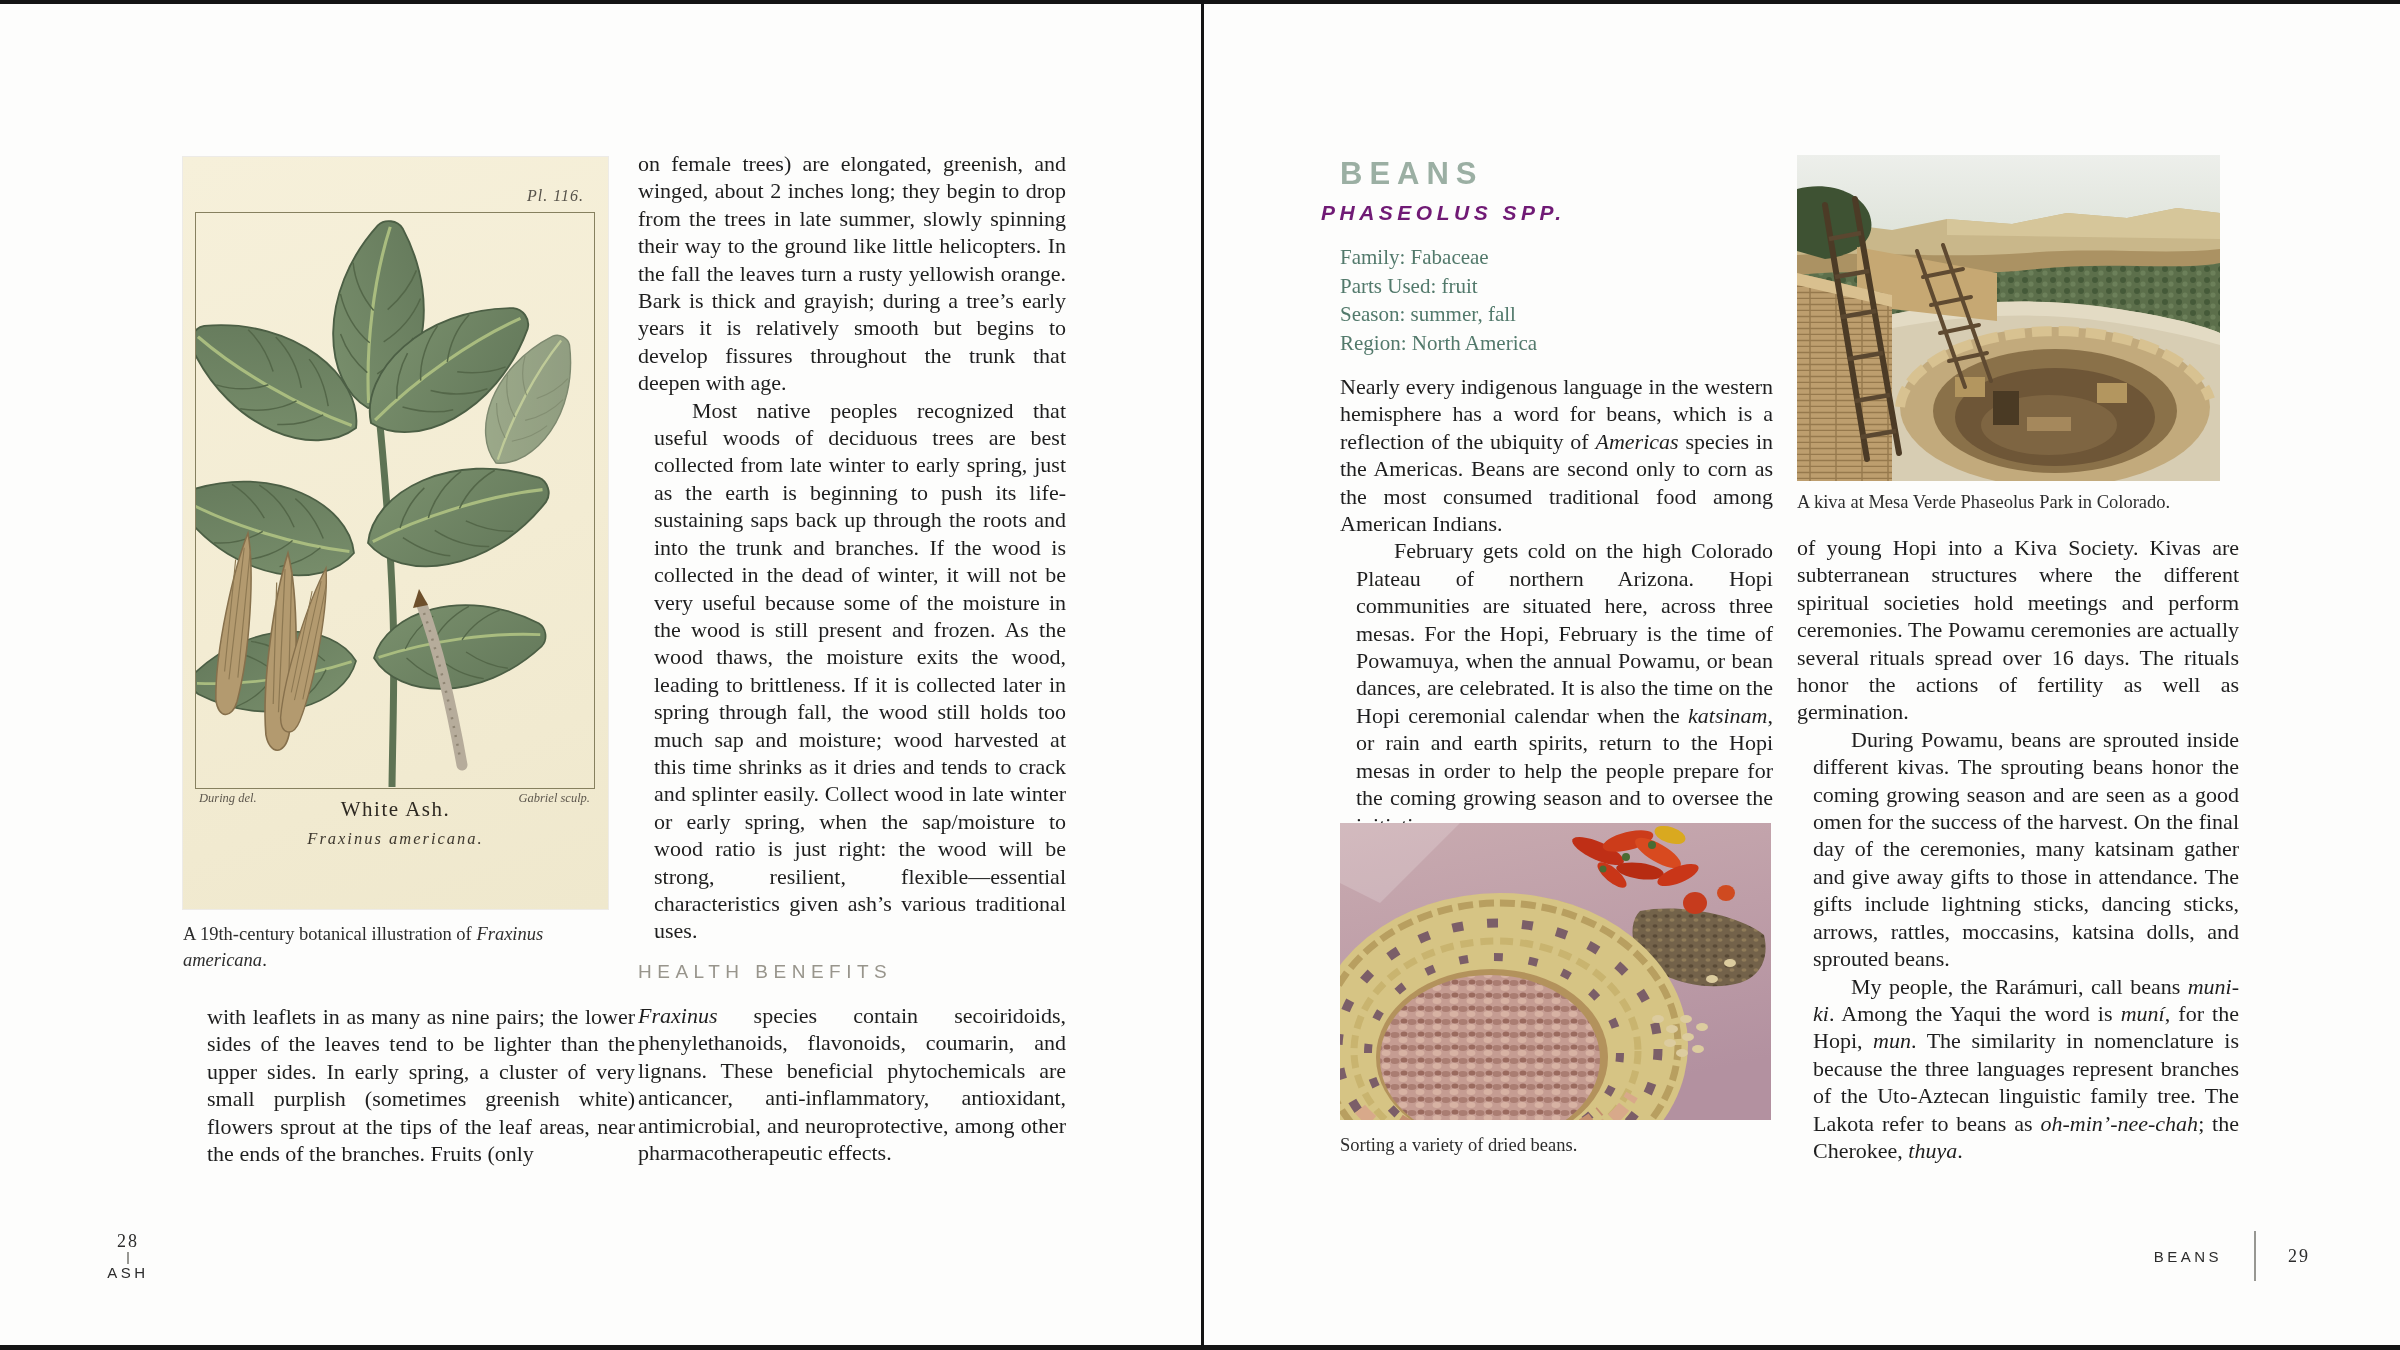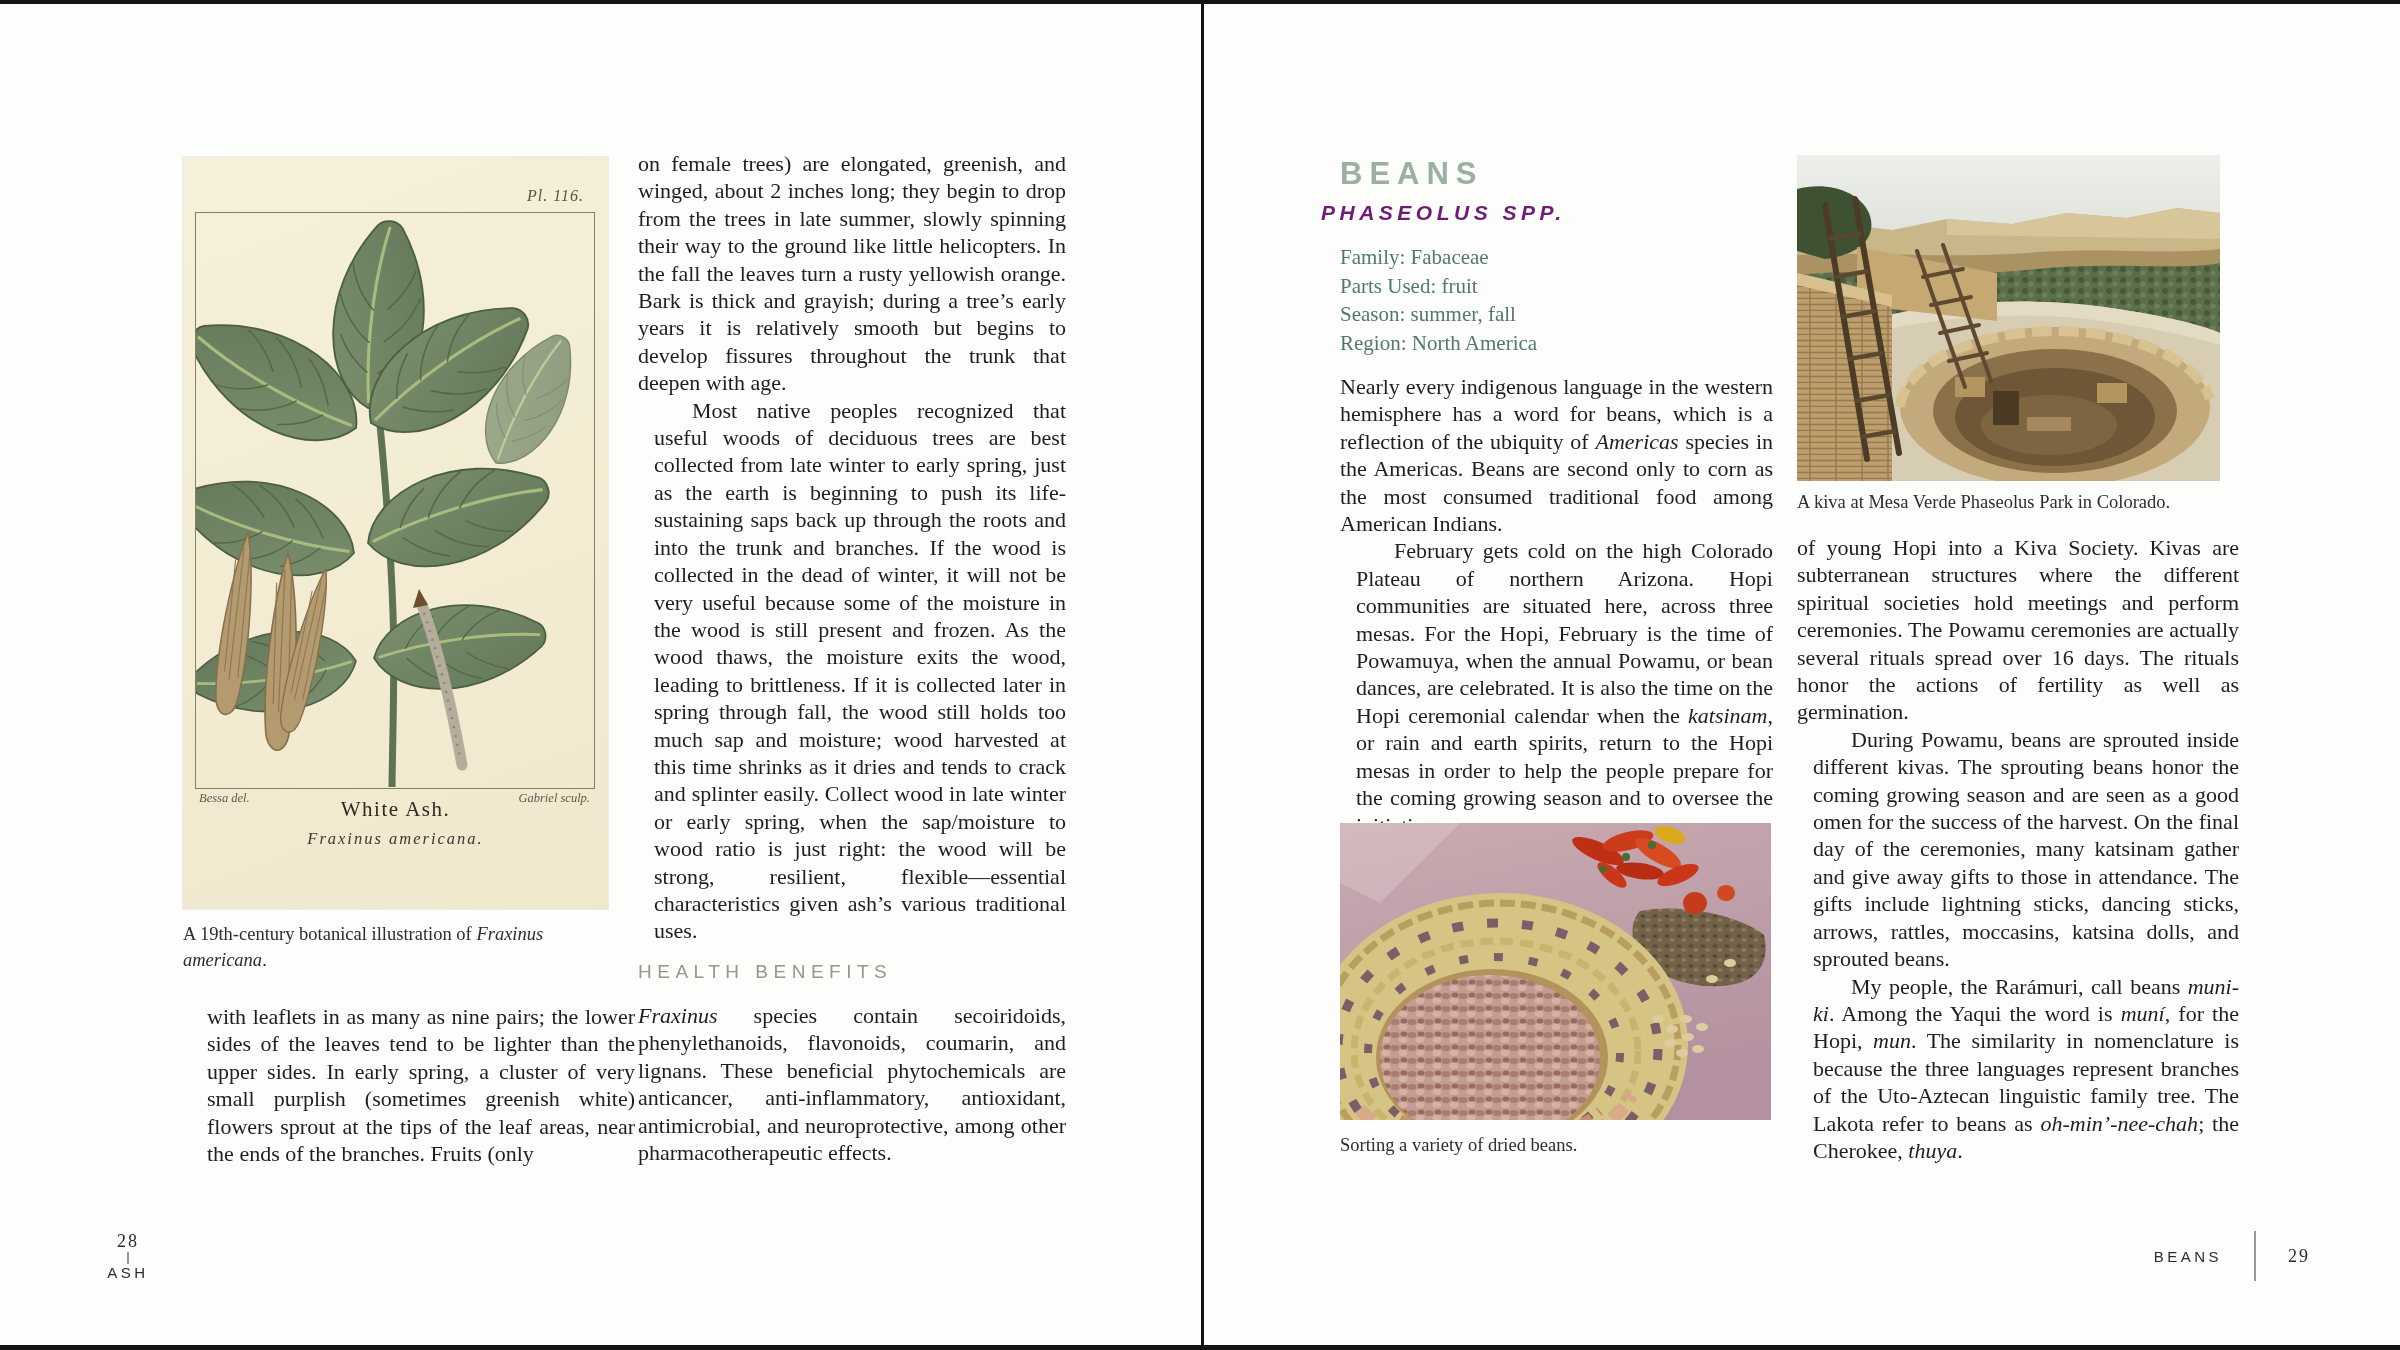--- a/index.html
+++ b/index.html
@@ -114,21 +114,21 @@
         <use href="#leaf" xlink:href="#leaf" transform="translate(160,448) rotate(172) scale(1.1)"></use>
         <use href="#leaf" xlink:href="#leaf" transform="translate(178,445) rotate(-8) scale(1.15)"></use>
         <use href="#samara" xlink:href="#samara" transform="translate(52,320) rotate(5) scale(1.25)"></use>
         <use href="#samara" xlink:href="#samara" transform="translate(92,340) rotate(1) scale(1.35)"></use>
         <use href="#samara" xlink:href="#samara" transform="translate(130,355) rotate(11) scale(1.15)"></use>
         <path d="M226 392 C240 430 255 490 266 552" fill="none" stroke="#b6ac9b" stroke-width="11" stroke-linecap="round"></path>
         <path d="M228 400 C241 437 254 492 264 545" fill="none" stroke="#8f8573" stroke-width="2.5" stroke-dasharray="2 7"></path>
         <path d="M223 376 L232 392 L217 395 Z" fill="#6d4f2b"></path>
       </svg>
       <div class="plate-number">Pl. 116.</div>
-      <div class="plate-credit plate-credit-left">Bessa del.</div>
+      <div class="plate-credit plate-credit-left">During del.</div>
       <div class="plate-credit plate-credit-right">Gabriel sculp.</div>
       <div class="plate-title">White Ash.</div>
       <div class="plate-subtitle">Fraxinus americana.</div>
     </figure>
 
     <div class="caption plate-caption"><span>A 19th-century botanical illustration of </span><i>Fraxinus americana</i><span>.</span></div>
 
     <div class="body-text col left-col1">
         <p><span>with leaflets in as many as nine pairs; the lower sides of the leaves tend to be lighter than the upper sides. In early spring, a cluster of very small purplish (sometimes greenish white) flowers sprout at the tips of the leaf areas, near the ends of the branches. Fruits (only</span></p>
       </div>

